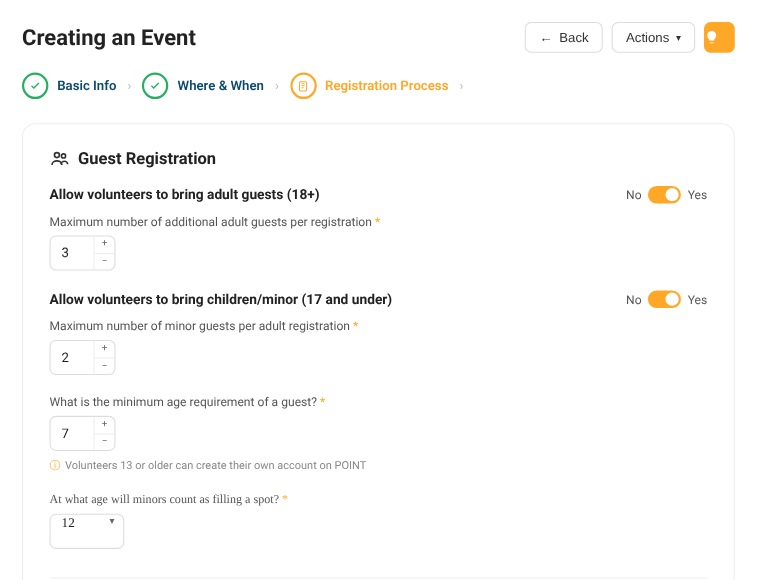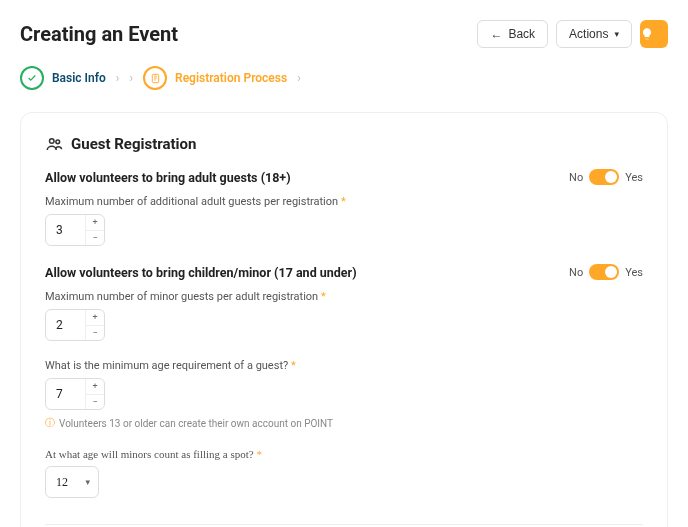--- a/index.html
+++ b/index.html
@@ -148,26 +148,26 @@
     align-items: center;
     justify-content: center;
     font-size: 9px;
     color: #666;
     cursor: pointer;
   }
   .stepper-btns div:first-child { border-bottom: 1px solid #eee; }
 
   .select-input {
     display: inline-flex;
-    align-items: center;
+    align-items: flex-start;
     justify-content: space-between;
     border: 1px solid #ddd;
     border-radius: 6px;
     height: 32px;
-    width: 54px;
+    width: 68px;
     padding: 0 8px 0 10px;
     font-size: 12px;
     cursor: pointer;
   }
   .hint {
     display: flex;
     align-items: center;
     gap: 4px;
     font-size: 10px;
     color: #888;
@@ -209,20 +209,28 @@
 <div class="stepper">
   <div class="step">
     <div class="step-circle">
       <svg width="10" height="10" viewBox="0 0 24 24" fill="none" stroke="currentColor" stroke-width="3">
           <polyline points="20 6 9 17 4 12"></polyline>
         </svg>
     </div>
     <span>Basic Info</span>
   </div>
   <span class="chev">›</span>
+  <div class="step">
+    <div class="step-circle">
+      <svg width="10" height="10" viewBox="0 0 24 24" fill="none" stroke="currentColor" stroke-width="3">
+          <polyline points="20 6 9 17 4 12"></polyline>
+        </svg>
+    </div>
+    <span>Where &amp; When</span>
+  </div>
   <span class="chev">›</span>
   <div class="step active">
     <div class="step-circle">
       <svg width="11" height="11" viewBox="0 0 24 24" fill="none" stroke="currentColor" stroke-width="2">
           <rect x="5" y="3" width="14" height="18" rx="2"></rect>
           <path d="M9 7h6M9 11h6M9 15h4"></path>
         </svg>
     </div>
     <span>Registration Process</span>
   </div>

